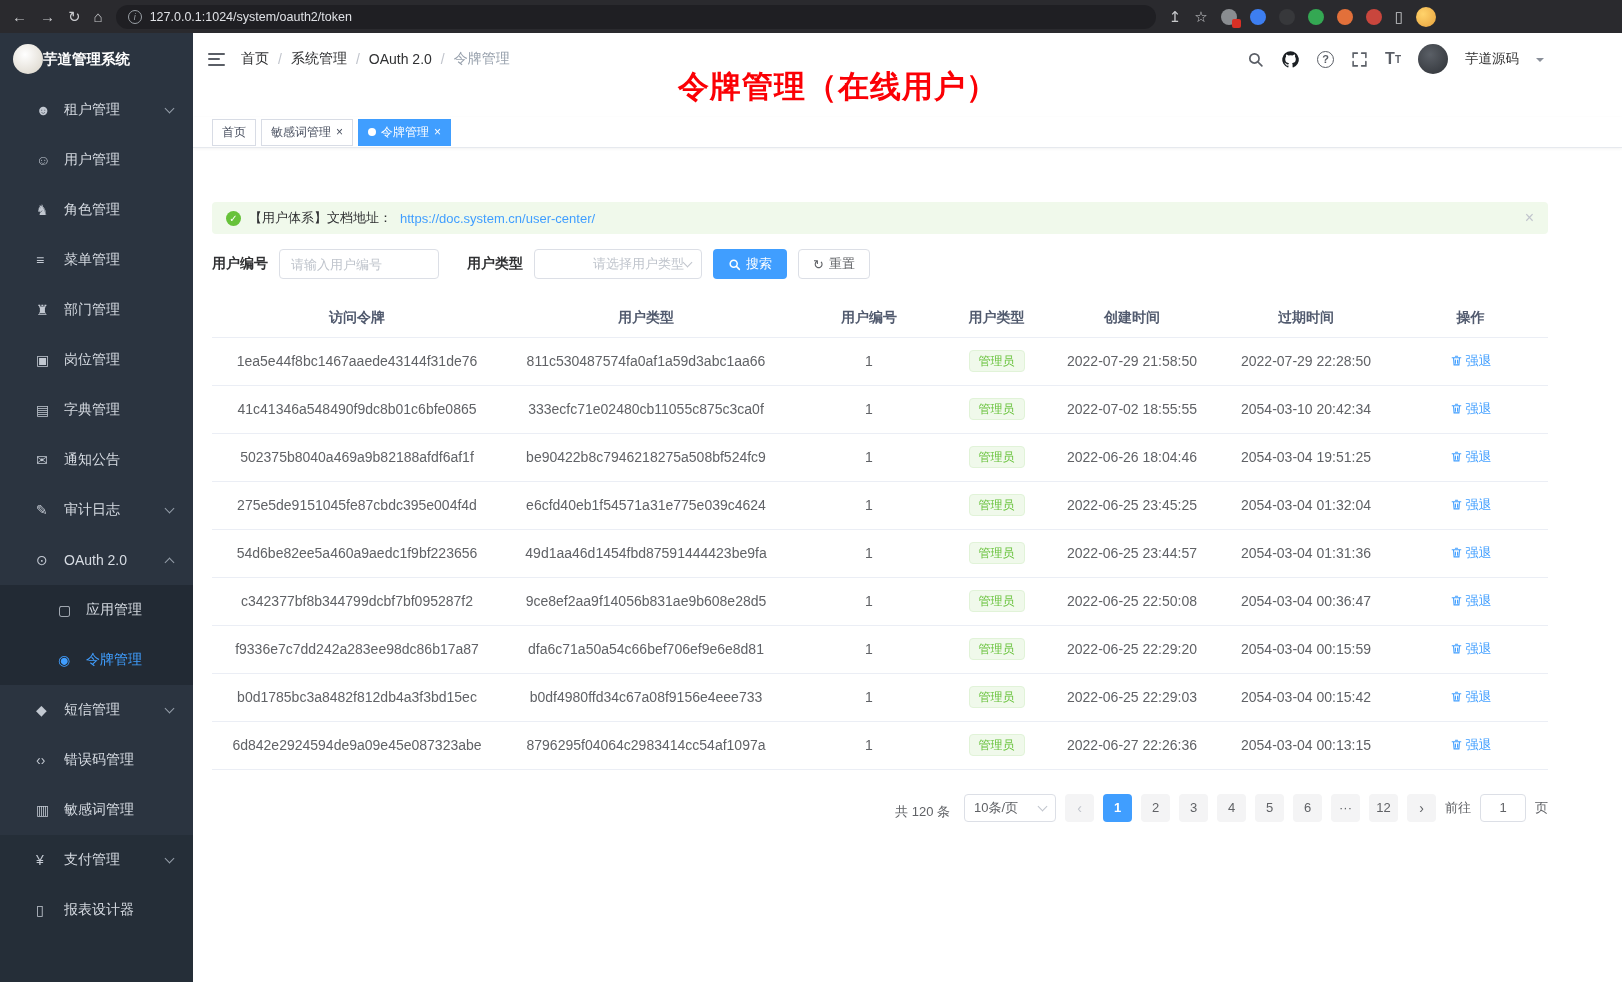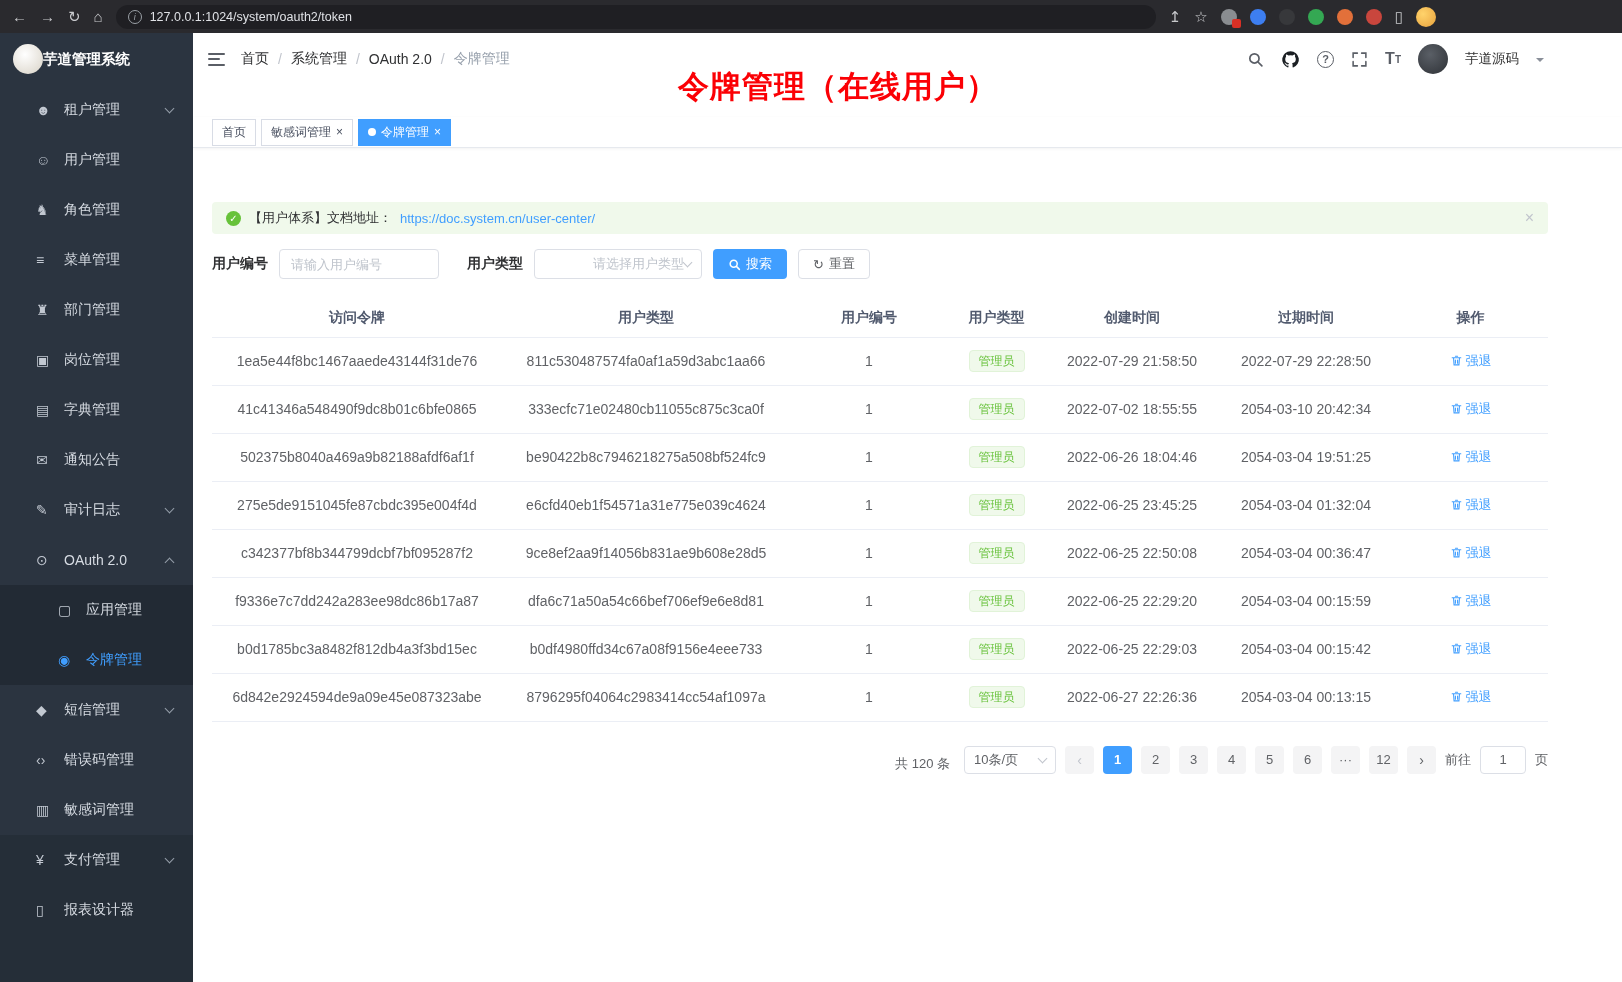--- a/index.html
+++ b/index.html
@@ -371,20 +371,34 @@
               <td>2022-06-25 23:45:25</td>
               <td>2054-03-04 01:32:04</td>
               <td><span class="op-link">
                     <svg width="13" height="13" viewBox="0 0 24 24" fill="none" stroke="#409eff" stroke-width="2" stroke-linecap="round">
                       <path d="M4 7h16M10 4h4M6.5 7l1 13h9l1-13M10 11v6M14 11v6"></path>
                     </svg>
                     <span>强退</span>
                   </span></td>
             </tr>
             <tr>
+              <td>54d6be82ee5a460a9aedc1f9bf223656</td>
+              <td>49d1aa46d1454fbd87591444423be9fa</td>
+              <td>1</td>
+              <td><span class="tag-admin">管理员</span></td>
+              <td>2022-06-25 23:44:57</td>
+              <td>2054-03-04 01:31:36</td>
+              <td><span class="op-link">
+                    <svg width="13" height="13" viewBox="0 0 24 24" fill="none" stroke="#409eff" stroke-width="2" stroke-linecap="round">
+                      <path d="M4 7h16M10 4h4M6.5 7l1 13h9l1-13M10 11v6M14 11v6"></path>
+                    </svg>
+                    <span>强退</span>
+                  </span></td>
+            </tr>
+            <tr>
               <td>c342377bf8b344799dcbf7bf095287f2</td>
               <td>9ce8ef2aa9f14056b831ae9b608e28d5</td>
               <td>1</td>
               <td><span class="tag-admin">管理员</span></td>
               <td>2022-06-25 22:50:08</td>
               <td>2054-03-04 00:36:47</td>
               <td><span class="op-link">
                     <svg width="13" height="13" viewBox="0 0 24 24" fill="none" stroke="#409eff" stroke-width="2" stroke-linecap="round">
                       <path d="M4 7h16M10 4h4M6.5 7l1 13h9l1-13M10 11v6M14 11v6"></path>
                     </svg>

